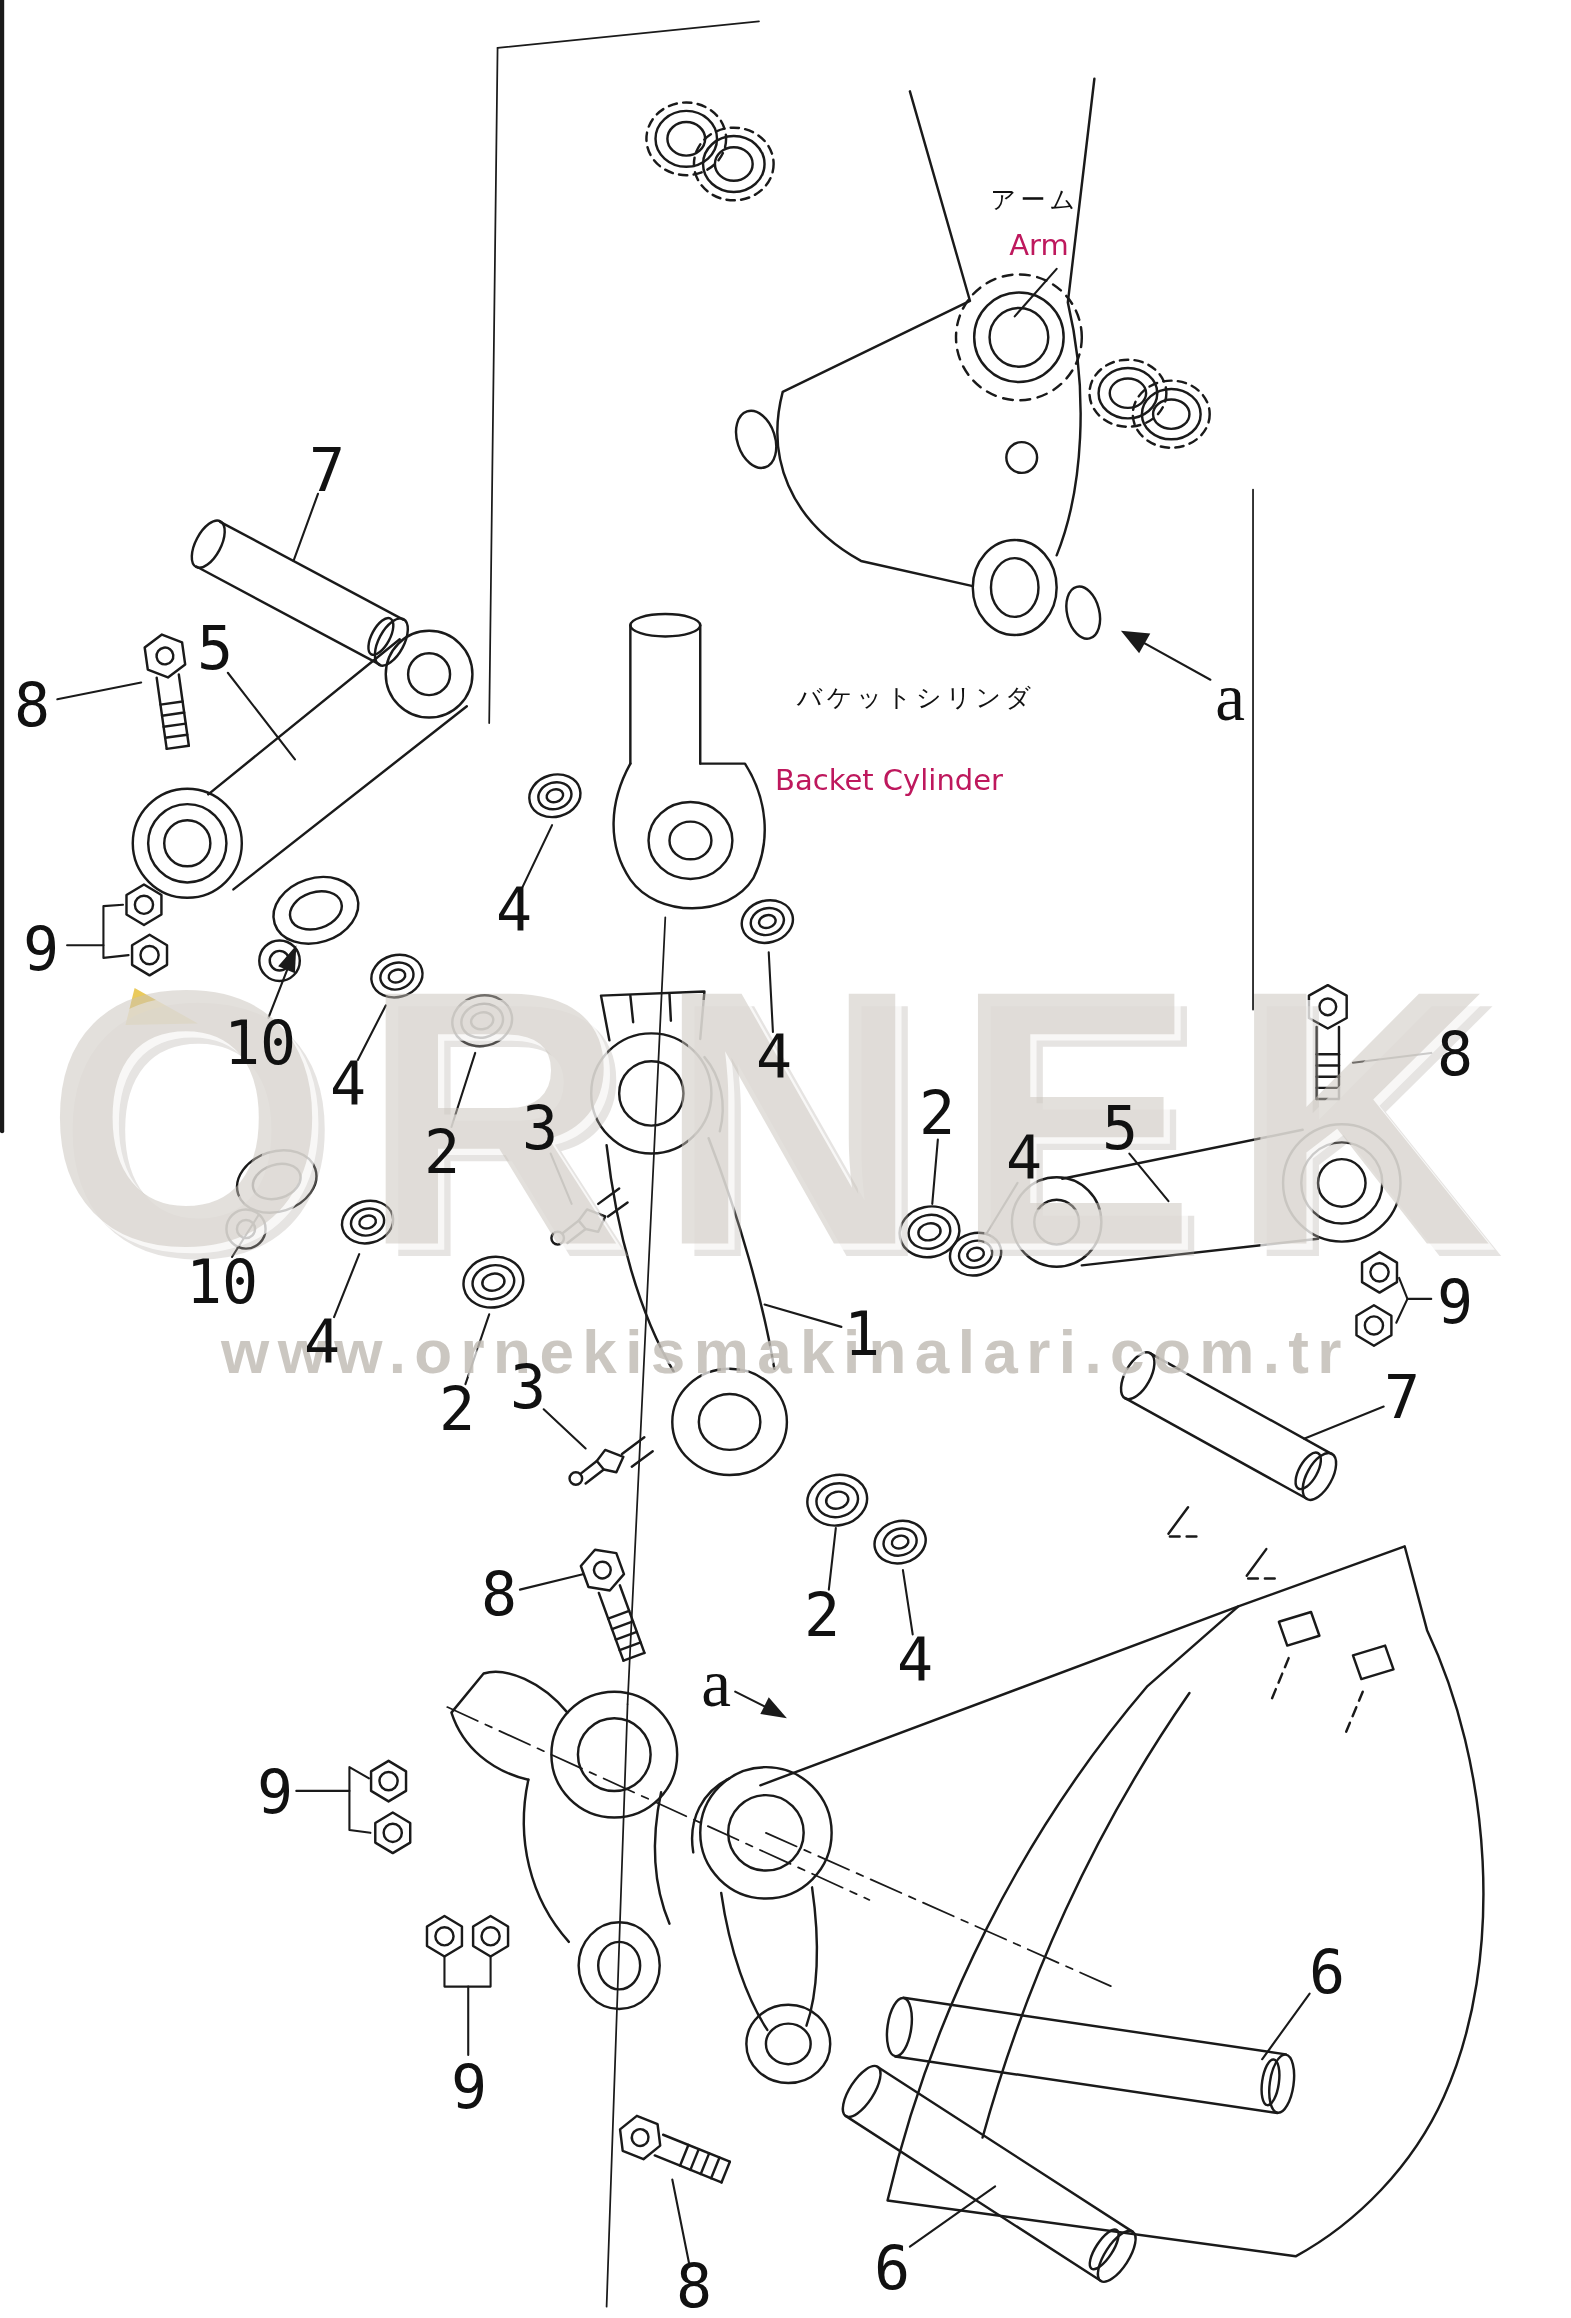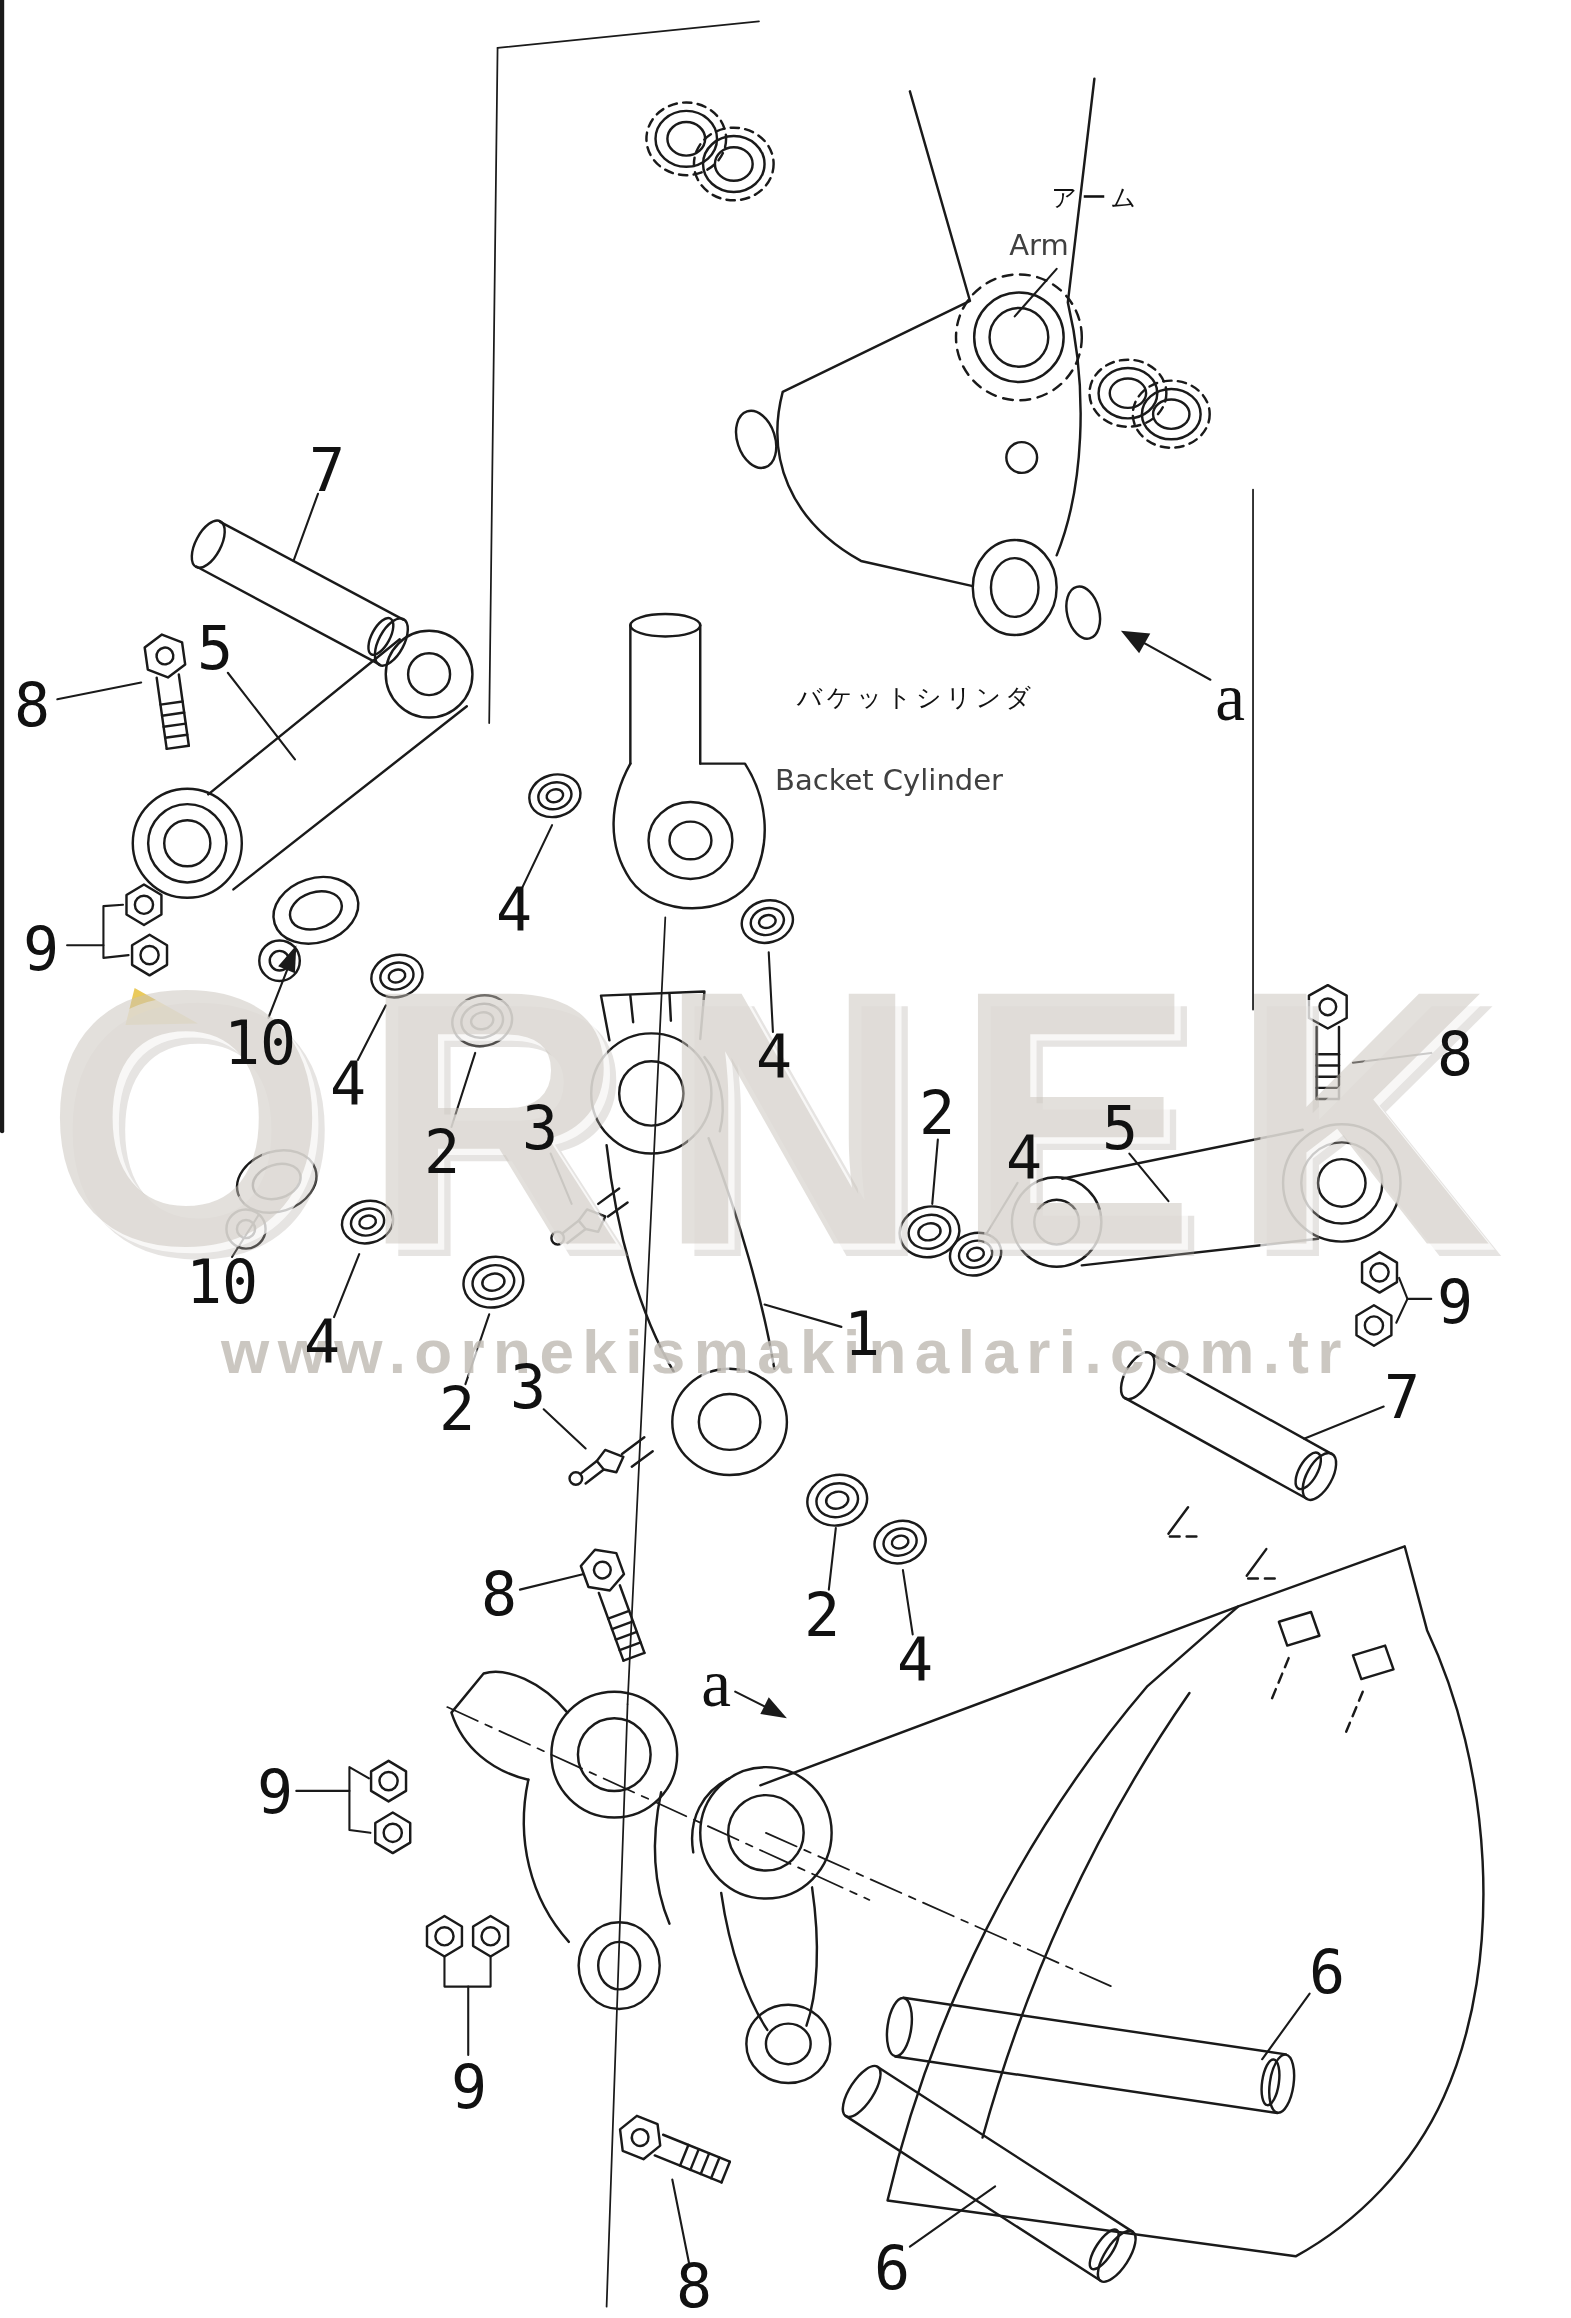--- a/index.html
+++ b/index.html
@@ -15,21 +15,21 @@
   .ref{
     position:absolute;transform:translate(-50%,-50%);z-index:10;line-height:1;
     font-family:"Liberation Serif",serif;font-size:67px;color:#111;
   }
   .lbl-jp{
     position:absolute;transform:translate(-50%,-50%);z-index:10;line-height:1;
     font-size:25px;letter-spacing:4.2px;white-space:nowrap;color:#111;
   }
   .lbl-en{
     position:absolute;transform:translate(-50%,-50%);z-index:10;line-height:1;
-    font-size:29px;white-space:nowrap;color:#404040;
+    font-size:29px;white-space:nowrap;color:#be185d;
   }
   #watermark-brand{
     position:absolute;left:50%;top:1118px;transform:translate(-50%,-50%);z-index:5;
     font-family:Liberation Sans, sans-serif;font-weight:800;font-size:363px;letter-spacing:34px;
     color:rgba(199,194,186,0.50);white-space:nowrap;line-height:1;
     text-shadow:6.3px 6.3px 0 rgba(255,255,255,0.70),12.6px 12.6px 0 rgba(184,179,171,0.35);
     pointer-events:none;
   }
   #watermark-url{
     position:absolute;left:50%;top:1304px;transform:translate(-50%,-50%);z-index:6;
@@ -340,21 +340,21 @@
         <polygon points="424,1352 422,1392 398,1382"></polygon>
       </g>
 
     </g>
   </svg>
 
   <div id="watermark-brand">ORNEK</div>
   <div id="watermark-url">www.ornekismakinalari.com.tr</div>
   <div id="watermark-arrow"></div>
 
-  <div class="lbl-jp" style="left:1096px;top:199px;font-family:Liberation Mono, monospace;">アーム</div>
+  <div class="lbl-jp" style="left:1035px;top:199px;">アーム</div>
   <div class="lbl-en" style="left:1039px;top:245px;">Arm</div>
   <div class="lbl-jp" style="left:916px;top:697px;">バケットシリンダ</div>
   <div class="lbl-en" style="left:889px;top:780px;">Backet Cylinder</div>
 
   <div class="ref" style="left:1230px;top:697px;">a</div>
   <div class="ref" style="left:716px;top:1683px;">a</div>
 
   <div class="callout" style="left:327px;top:470px;">7</div>
   <div class="callout" style="left:32px;top:705px;">8</div>
   <div class="callout" style="left:215px;top:648px;">5</div>

